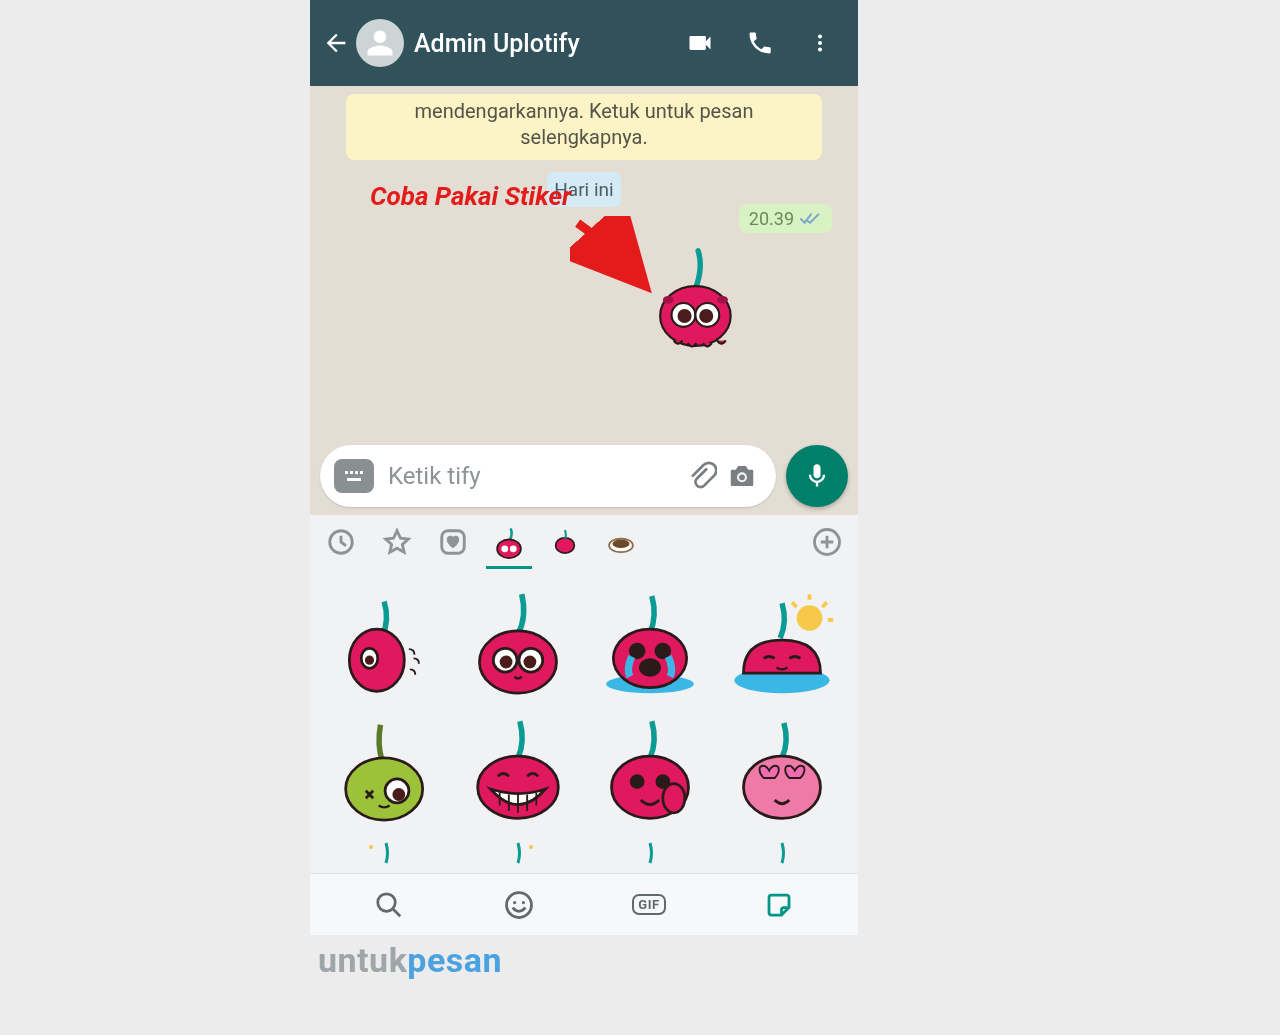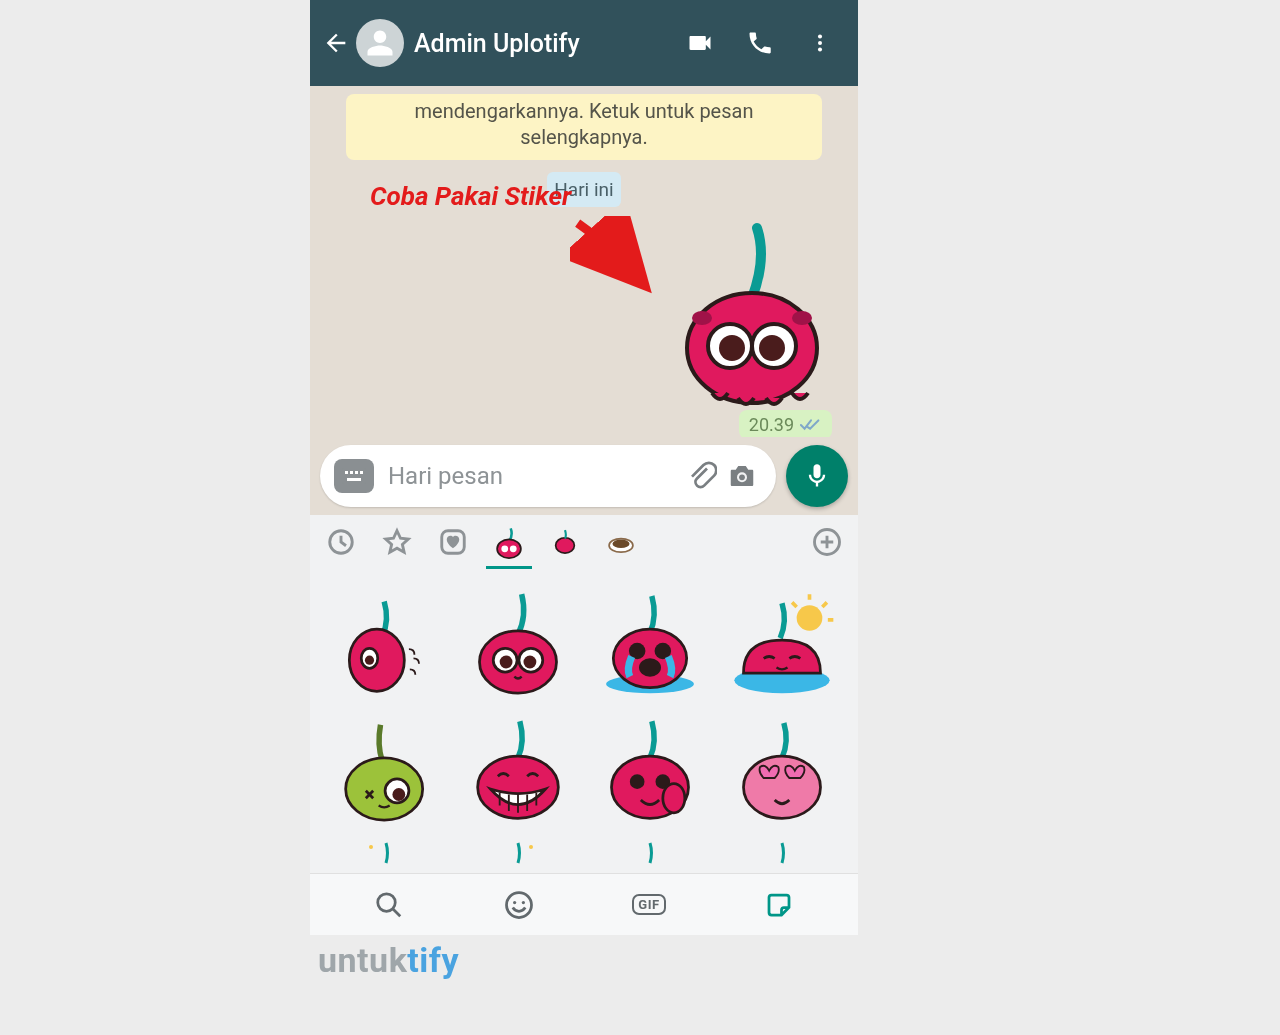--- a/index.html
+++ b/index.html
@@ -85,23 +85,23 @@
     font-size: 26px;
     font-style: italic;
   }
   .arrow {
     position: absolute;
     left: 260px; top: 130px;
     width: 90px; height: 80px;
   }
   .sticker-msg {
     position: absolute;
-    right: 26px; top: 132px;
+    right: 26px; top: 116px;
     width: 180px;
-    display:flex; flex-direction:column; align-items:flex-end;
+    display:flex; flex-direction:row; align-items:flex-start;
   }
   .cherry-svg { width: 160px; height: 190px; }
   .time-chip {
     background: #d8f2c3;
     border-radius: 8px;
     padding: 4px 10px;
     display: flex;
     align-items: center;
     gap: 6px;
     margin-top: 2px;
@@ -276,21 +276,21 @@
       <div class="kbd-icon">
         <svg viewBox="0 0 24 16">
             <rect x="0" y="0" width="24" height="16" rx="2" fill="#8a8f92"></rect>
           <rect x="3" y="3" width="3" height="3" fill="#fff"></rect>
             <rect x="8" y="3" width="3" height="3" fill="#fff"></rect>
           <rect x="13" y="3" width="3" height="3" fill="#fff"></rect>
             <rect x="18" y="3" width="3" height="3" fill="#fff"></rect>
           <rect x="5" y="10" width="14" height="3" fill="#fff"></rect>
           </svg>
       </div>
-      <div class="placeholder">Hari pesan</div>
+      <div class="placeholder">Ketik tify</div>
       <div class="attach">
         <svg viewBox="0 0 24 24">
             <path d="M16 6l-8 8c-1.6 1.6-1.6 4.1 0 5.7s4.1 1.6 5.7 0l8-8c2.3-2.3 2.3-6.1 0-8.5s-6.1-2.3-8.5 0L4 12.5" fill="none" stroke="#7a7f82" stroke-width="2.2"></path>
           </svg>
       </div>
       <div class="camera">
         <svg viewBox="0 0 24 24">
             <path d="M4 7h3l2-3h6l2 3h3c.6 0 1 .4 1 1v11c0 .6-.4 1-1 1H4c-.6 0-1-.4-1-1V8c0-.6.4-1 1-1z" fill="#7a7f82"></path>
             <circle cx="12" cy="13" r="4" fill="#f1f2f3"></circle>
             <circle cx="12" cy="13" r="2.3" fill="#7a7f82"></circle>
@@ -482,14 +482,14 @@
         <svg viewBox="0 0 24 24">
             <path d="M4 6c0-1.1.9-2 2-2h12c1.1 0 2 .9 2 2v8l-6 6H6c-1.1 0-2-.9-2-2V6z"></path>
             <path d="M14 20v-4c0-1.1.9-2 2-2h4"></path>
           </svg>
       </div>
     </div>
   </div>
 </div>
 
 <div class="watermark">
-  <span>untuk</span><span class="t">tify</span>
+  <span>untuk</span><span class="t">pesan</span>
 </div>
 
 </body></html>

